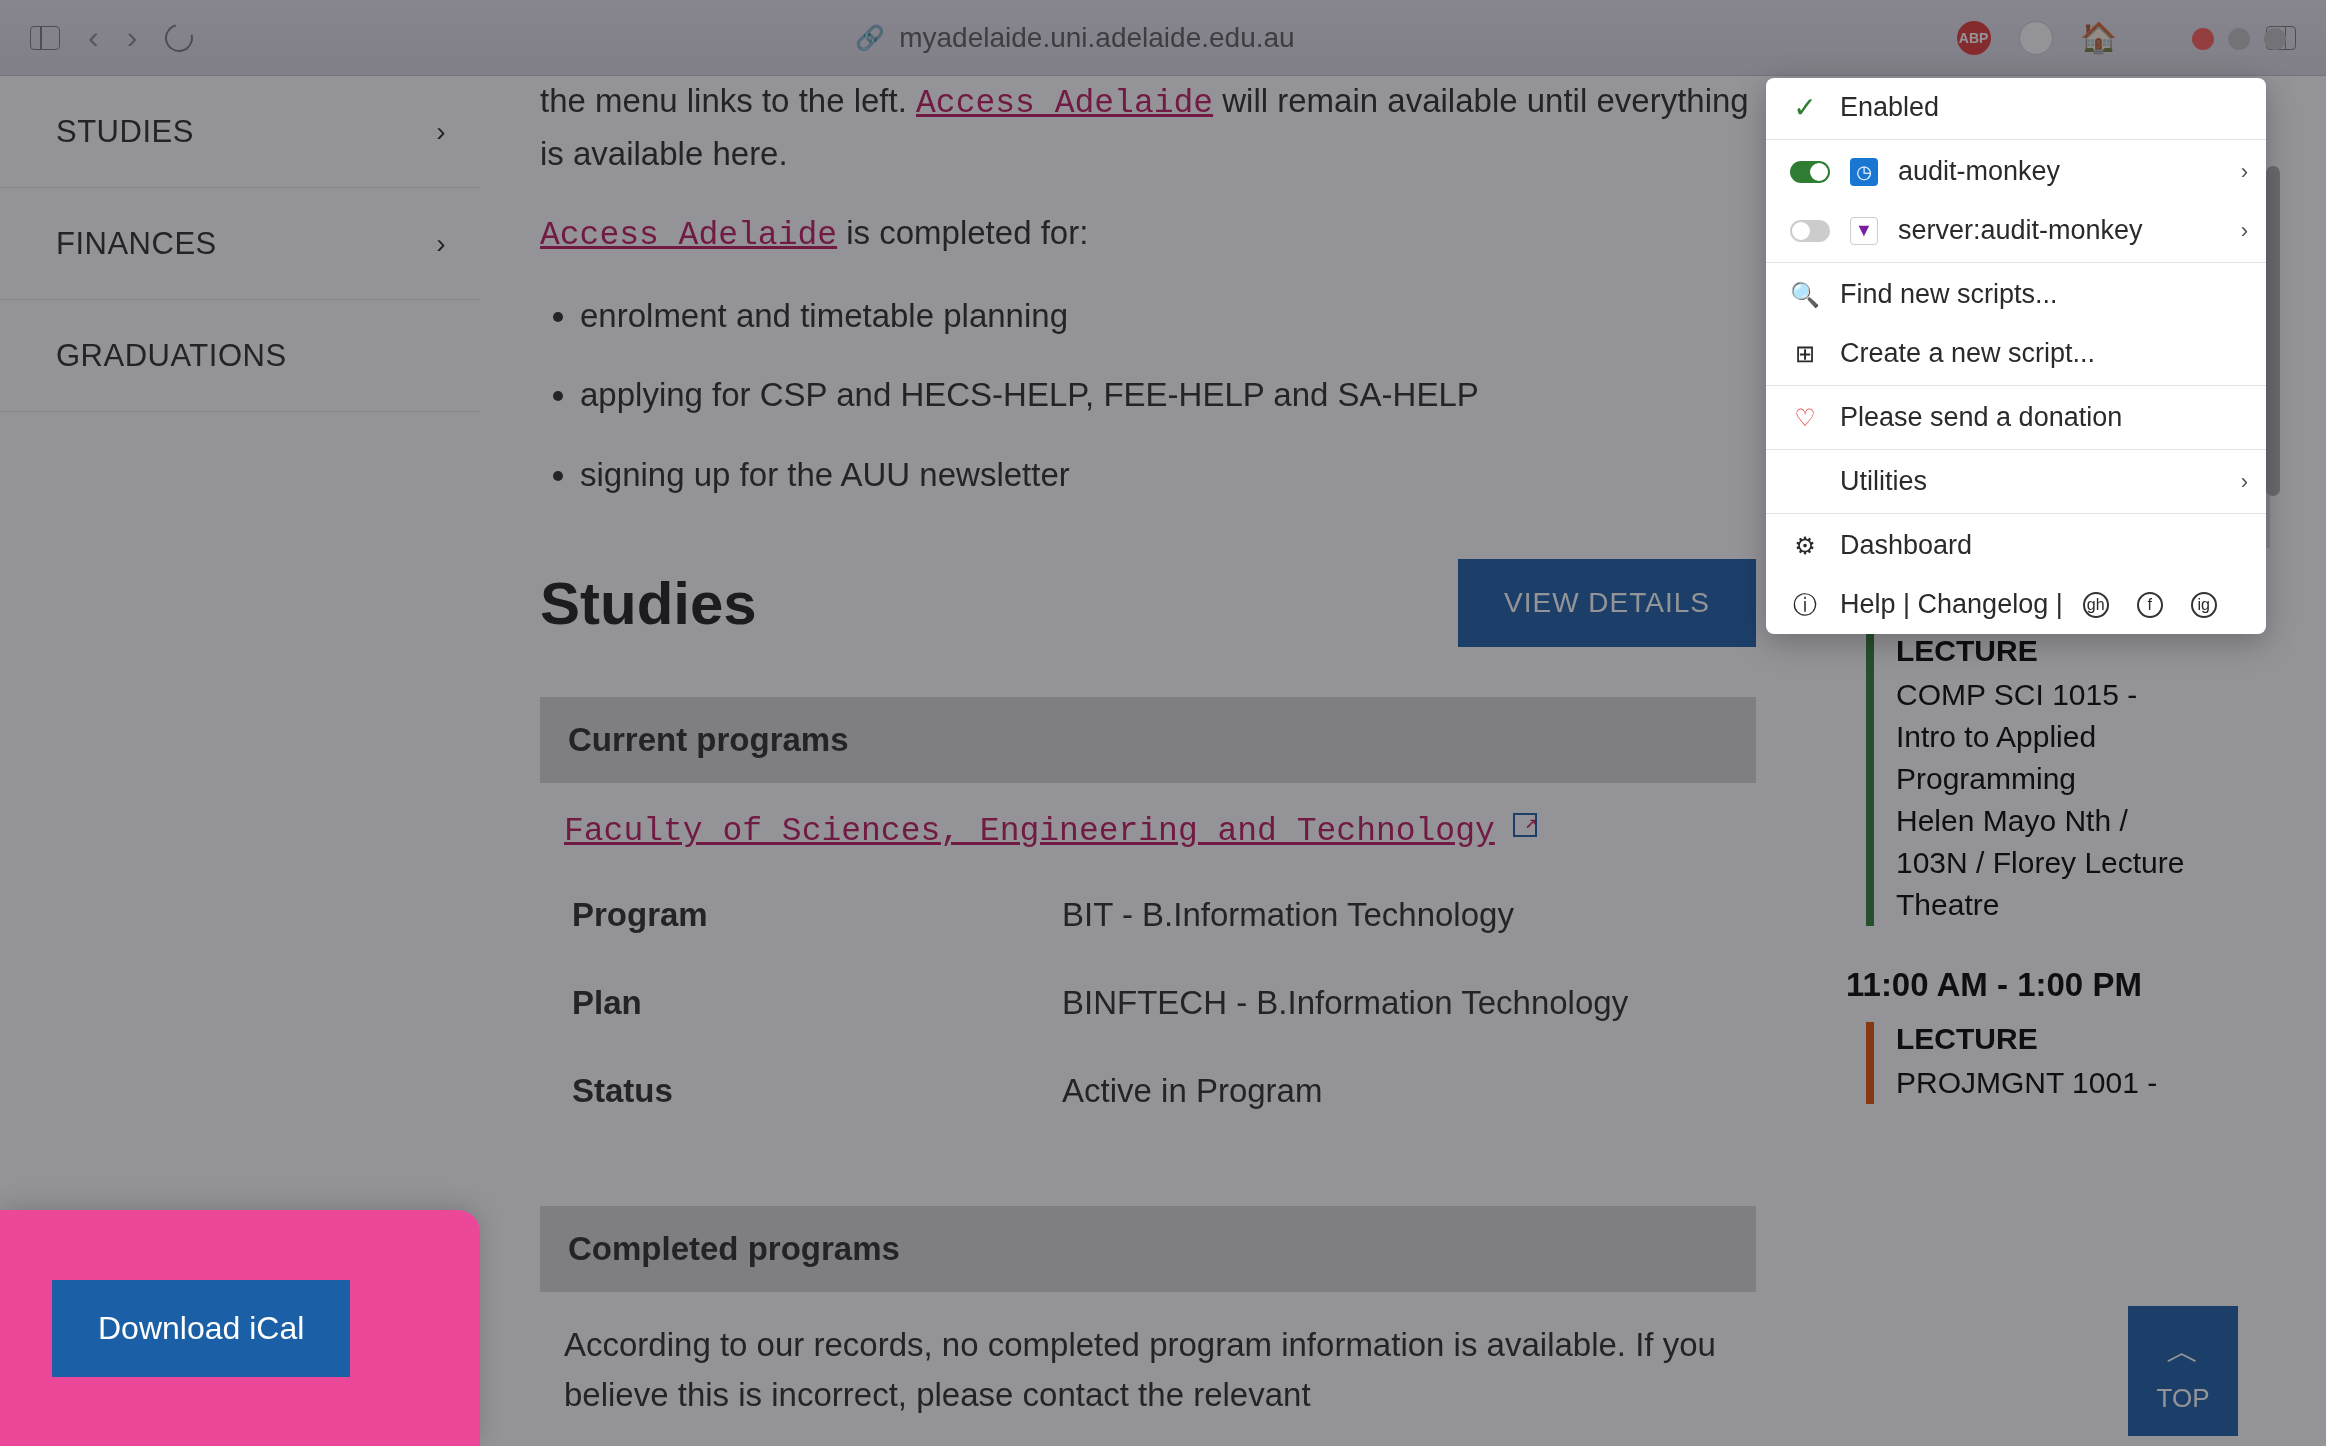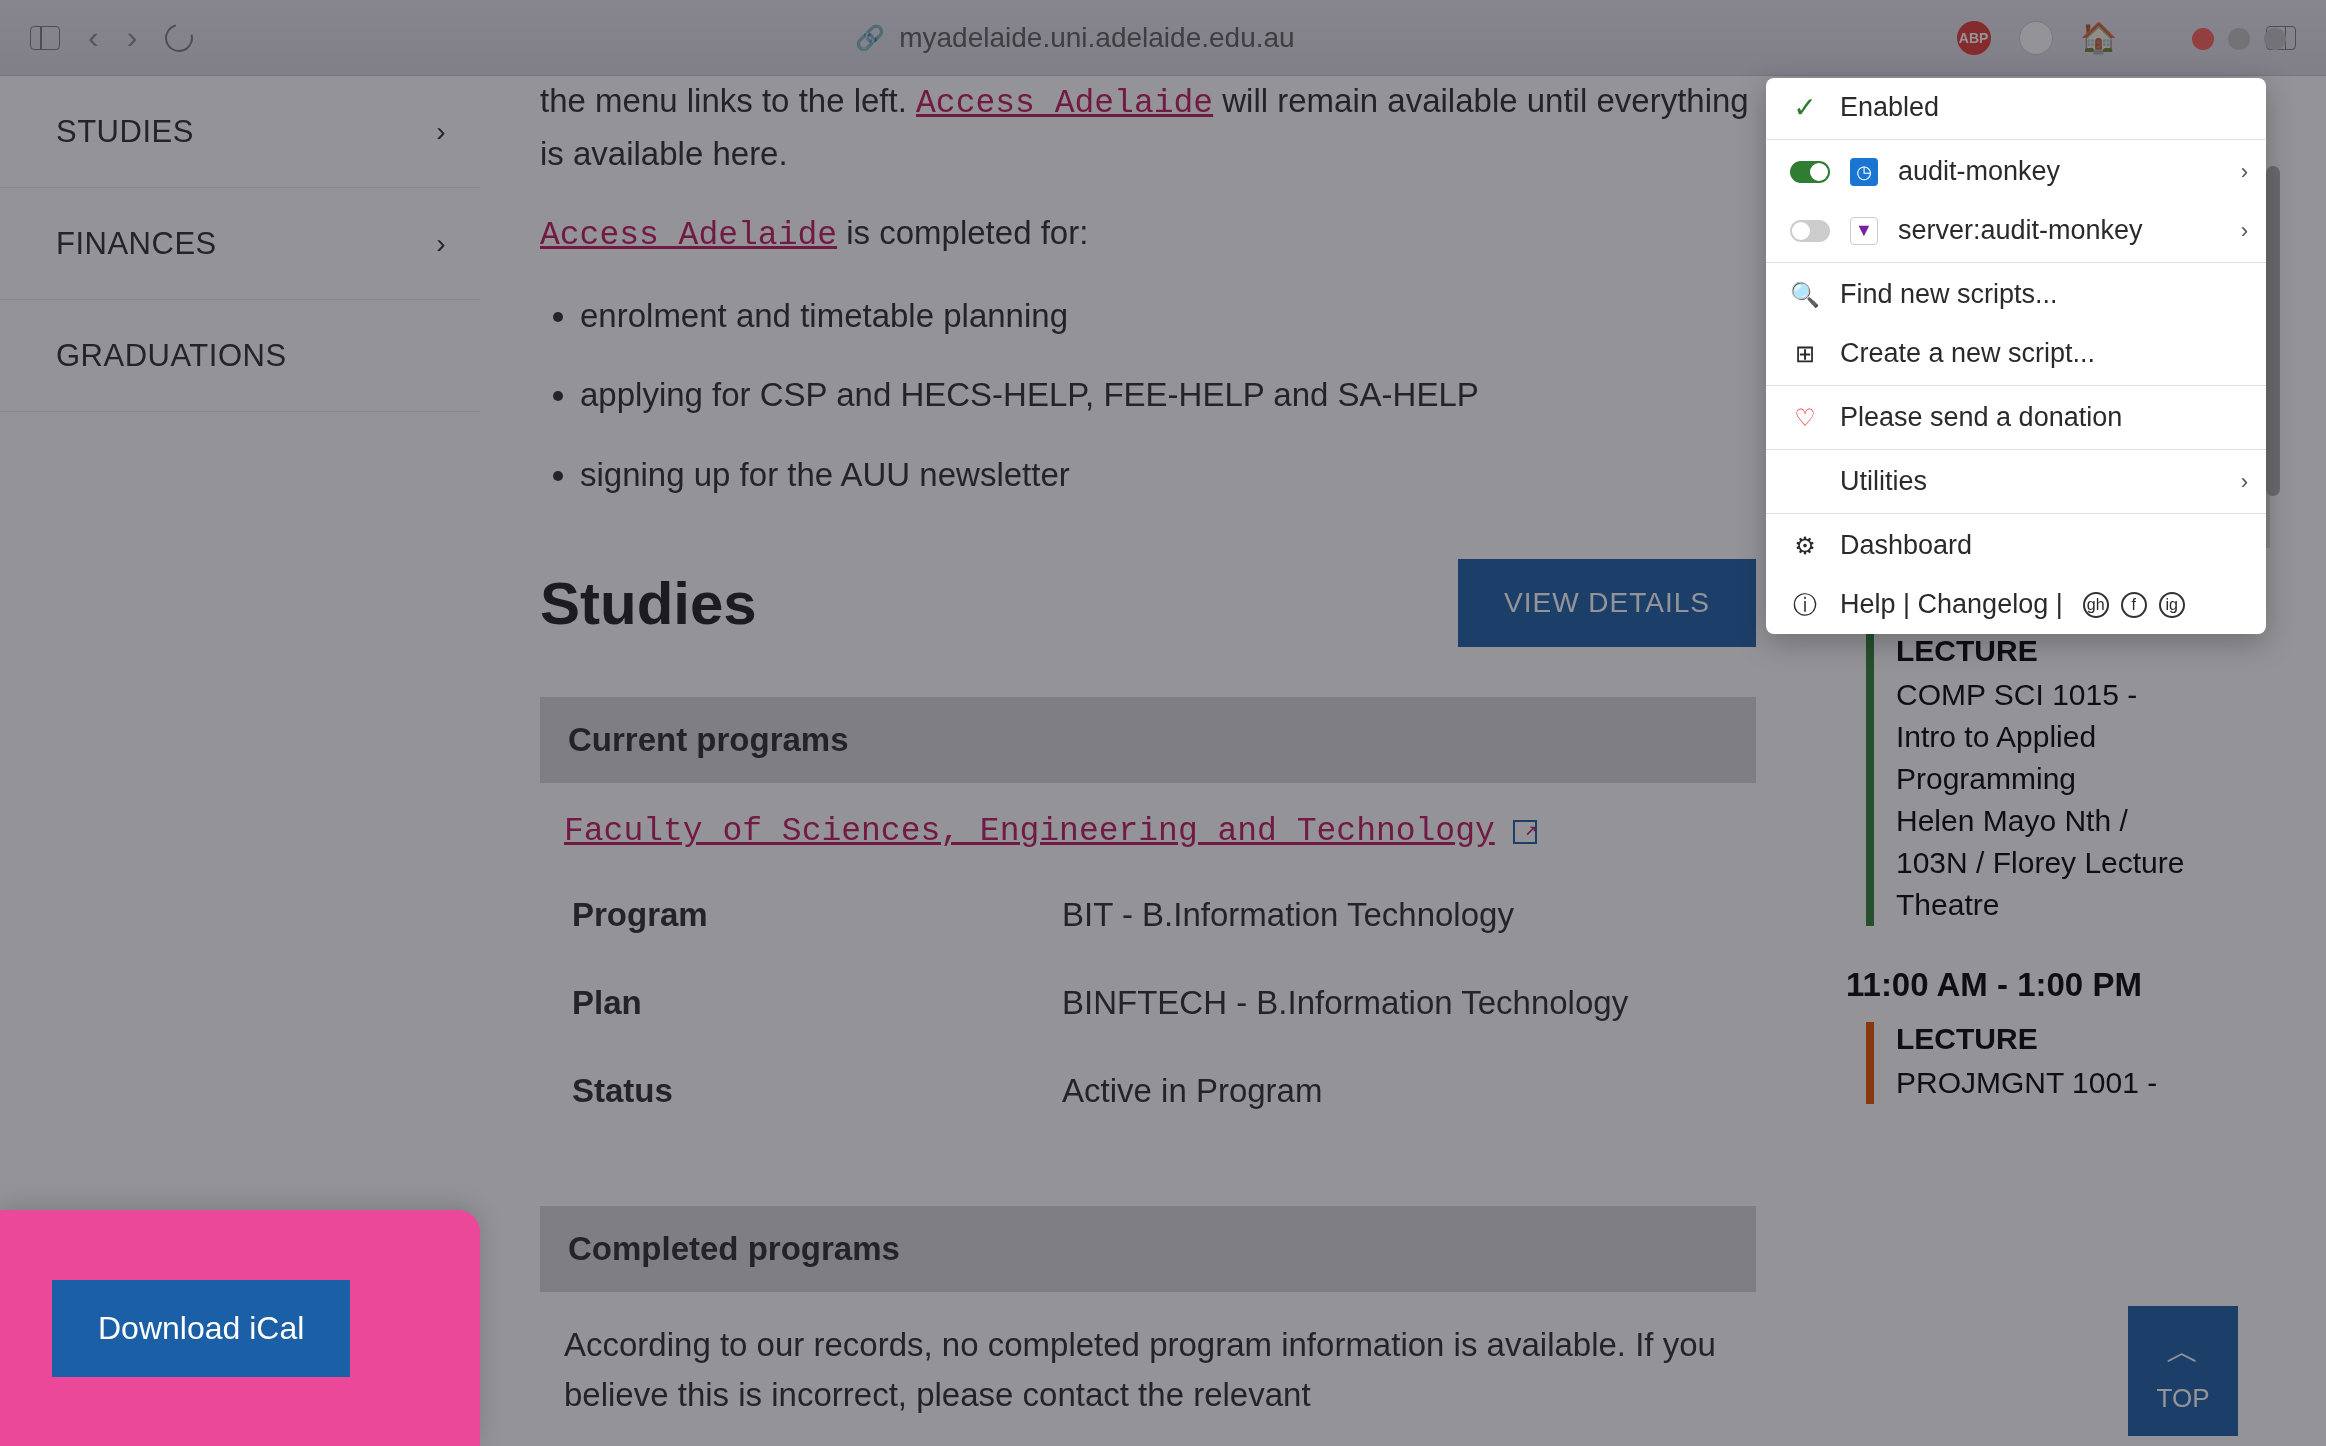--- a/index.html
+++ b/index.html
@@ -39,21 +39,21 @@
   .intro a, .main a { color:#be185d; text-decoration: underline; font-family: Liberation Mono, monospace; }
   .bullets { margin: 20px 0 60px 40px; }
   .bullets li { font-size: 33px; line-height: 1.5; margin-bottom: 30px; }
   
   .section-head { display:flex; justify-content:space-between; align-items:center; margin: 30px 0 50px 0; }
   .section-head h2 { font-size: 60px; font-weight: 700; color:#1a1a1a; }
   .btn-primary { background:#1b5fa6; color:#fff; border:none; padding: 28px 46px; font-size: 28px; letter-spacing: 1px; cursor:pointer; }
   
   .panel-header { background:#d6d6d6; padding: 24px 28px; font-size: 33px; font-weight: 600; }
   .panel-body { padding: 30px 24px; }
-  .faculty-link { font-size: 33px; color:#1b5fa6; text-decoration: underline; display:inline-flex; align-items:center; gap:18px; }
+  .faculty-link { font-size: 33px; color:#1b5fa6; text-decoration: underline; display:inline-flex; align-items:flex-start; gap:18px; }
   .ext-link-icon { width:24px; height:24px; border:2px solid #1b5fa6; position:relative; display:inline-block; }
   .ext-link-icon::after { content:'↗'; position:absolute; top:-6px; right:-2px; font-size:20px; }
   
   .kv-table { width:100%; margin-top: 20px; }
   .kv-table tr { border-top:1px solid #e0e0e0; }
   .kv-table td { padding: 24px 6px; font-size: 33px; }
   .kv-table td:first-child { width: 42%; font-weight:600; }
   
   .completed-note { font-size: 33px; line-height:1.5; padding: 28px 24px 0 24px; }
 
@@ -85,21 +85,21 @@
   .tm-sep { height:1px; background:#e2e2e2; margin:2px 0; }
   .tm-icon { width:30px; height:30px; display:flex; align-items:center; justify-content:center; font-size:24px; }
   .tm-check { color:#2e7d32; font-size:28px; }
   .tm-toggle { width:40px; height:22px; border-radius:11px; background:#ccc; position:relative; }
   .tm-toggle.on { background:#2e7d32; }
   .tm-toggle::after { content:''; position:absolute; top:2px; left:2px; width:18px; height:18px; background:#fff; border-radius:50%; }
   .tm-toggle.on::after { left:auto; right:2px; }
   .tm-right-chev { position:absolute; right:18px; font-size:22px; color:#555; }
   .tm-script-icon { width:28px; height:28px; background:#1976d2; border-radius:4px; display:flex; align-items:center; justify-content:center; color:#fff; font-size:18px; }
   .tm-script-icon.v { background:#fff; border:1px solid #ccc; color:#7b1fa2; }
-  .social { display:flex; gap:12px; align-items:flex-end; }
+  .social { display:flex; gap:28px; align-items:flex-end; }
   .social .circ { width:26px; height:26px; border:2px solid #333; border-radius:50%; display:flex; align-items:center; justify-content:center; font-size:16px; }
 
   .scroll-track { position:absolute; right: 46px; top: 90px; width: 14px; height: 560px; background: transparent; z-index:4; }
   .scroll-thumb { width:14px; height:330px; background:#b0b0b0; border-radius:7px; }
 </style>
 </head>
 <body>
 
 <div class="window">
 

